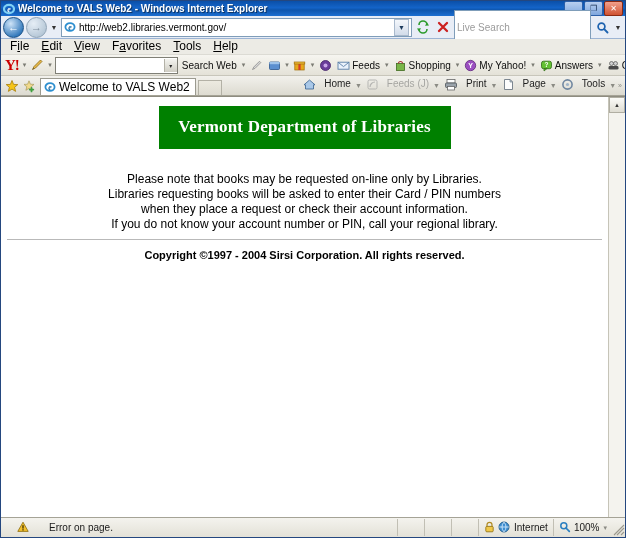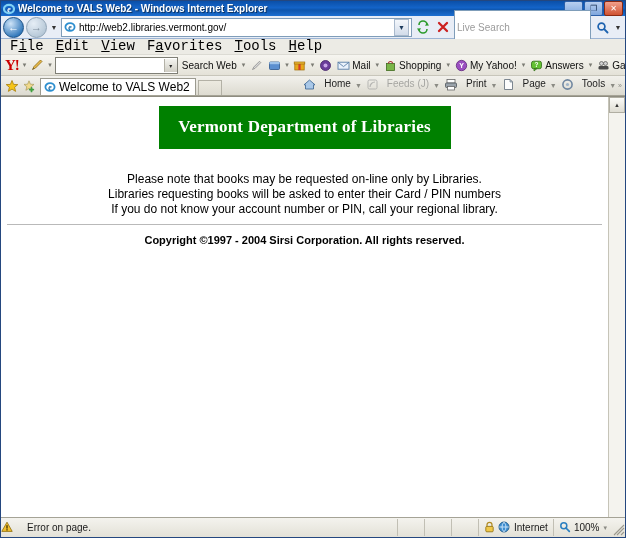--- a/index.html
+++ b/index.html
@@ -133,25 +133,24 @@
   
   .menubar {
     height: 15px;
     background: #ecebe5;
     display: flex; align-items: center;
     padding-left: 3px;
     flex: none;
     border-bottom: 1px solid #dcdbd4;
   }
   .menu-item {
-    font-size: 14px; color: #000;
+    font-size: 12px; color: #000;
     padding: 0 6px;
     line-height: 15px;
     white-space: nowrap;
-    font-family: Liberation Mono, monospace;
   }
   .menu-item u { text-decoration: underline; }
 
   
   .ytoolbar {
     height: 20px;
     background: linear-gradient(to bottom,#f6f5f0,#e4e2d8);
     border-bottom: 1px solid #c8c6bb;
     display: flex; align-items: center;
     padding: 0 2px;
@@ -328,22 +327,22 @@
   .statusbar {
     height: 19px;
     background: linear-gradient(to bottom,#f4f3ee,#e3e1d7);
     border-top: 1px solid #a5a396;
     display: flex; align-items: center;
     flex: none;
     font-size: 10px;
     color: #1a1a1a;
   }
   .status-left {
-    display: flex; align-items: center; gap: 14px;
-    padding-left: 0;
+    display: flex; align-items: center; gap: 20px;
+    padding-left: 16px;
     flex: 1;
   }
   .status-cell {
     border-left: 1px solid #c1bfb4;
     height: 17px;
     display: flex; align-items: center;
     padding: 0 5px;
     flex: none;
   }
   .zoom-cell {
@@ -476,21 +475,21 @@
         </svg>
     </span>
 
     <span class="y-btn">
       <span class="y-ico">
         <svg width="13" height="13" viewBox="0 0 13 13">
             <rect x="1" y="3.2" width="11" height="7" fill="#eaf2fb" stroke="#5a7fa8" stroke-width=".9"></rect>
             <path d="M1 3.2 L6.5 7.6 L12 3.2" fill="none" stroke="#5a7fa8" stroke-width=".9"></path>
           </svg>
       </span>
-      <span>Mail</span>
+      <span>Feeds</span>
     </span>
     <span class="y-sep">▾</span>
 
     <span class="y-btn">
       <span class="y-ico">
         <svg width="13" height="13" viewBox="0 0 13 13">
             <rect x="2.5" y="4.5" width="8" height="7" fill="#7ab648" stroke="#3f6a1f" stroke-width=".8"></rect>
             <path d="M4.5 4.5 a2 2 0 0 1 4 0" fill="none" stroke="#a33" stroke-width="1.1"></path>
           </svg>
       </span>
@@ -620,20 +619,21 @@
     <div class="page">
 
       <div class="banner">
         <span class="banner-text">Vermont Department of Libraries</span>
       </div>
 
 
       <div class="notice">
         <div>Please note that books may be requested on-line only by Libraries.</div>
         <div>Libraries requesting books will be asked to enter their Card / PIN numbers</div>
+        <div>when they place a request or check their account information.</div>
         <div>If you do not know your account number or PIN, call your regional library.</div>
       </div>
 
       <div class="hr"></div>
 
       <div class="copyright">Copyright ©1997 - 2004 Sirsi Corporation. All rights reserved.</div>
     </div>
 
     <div class="scrollcol">
       <div class="scroll-arrow">▲</div>

